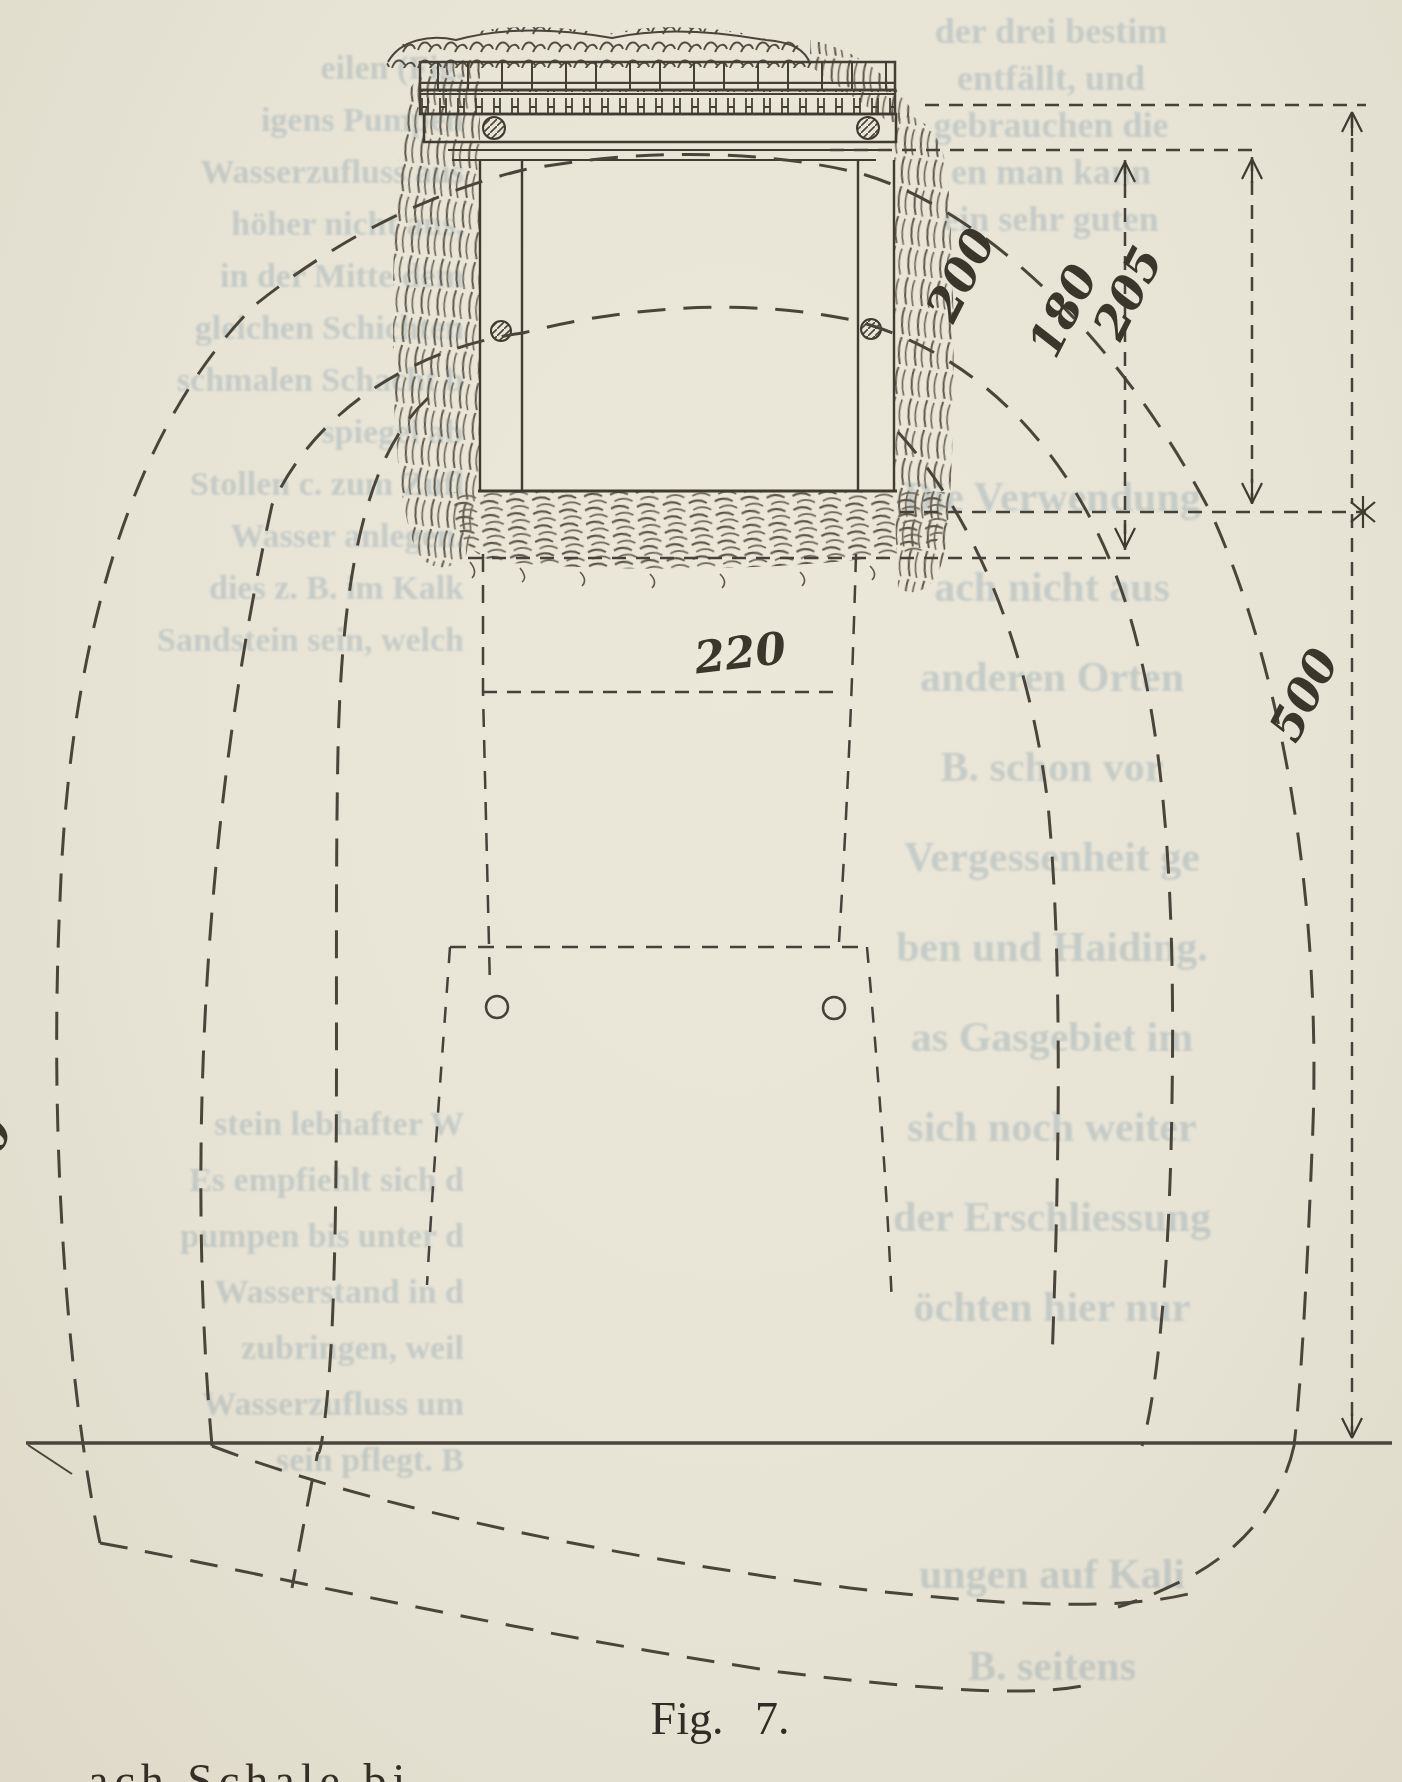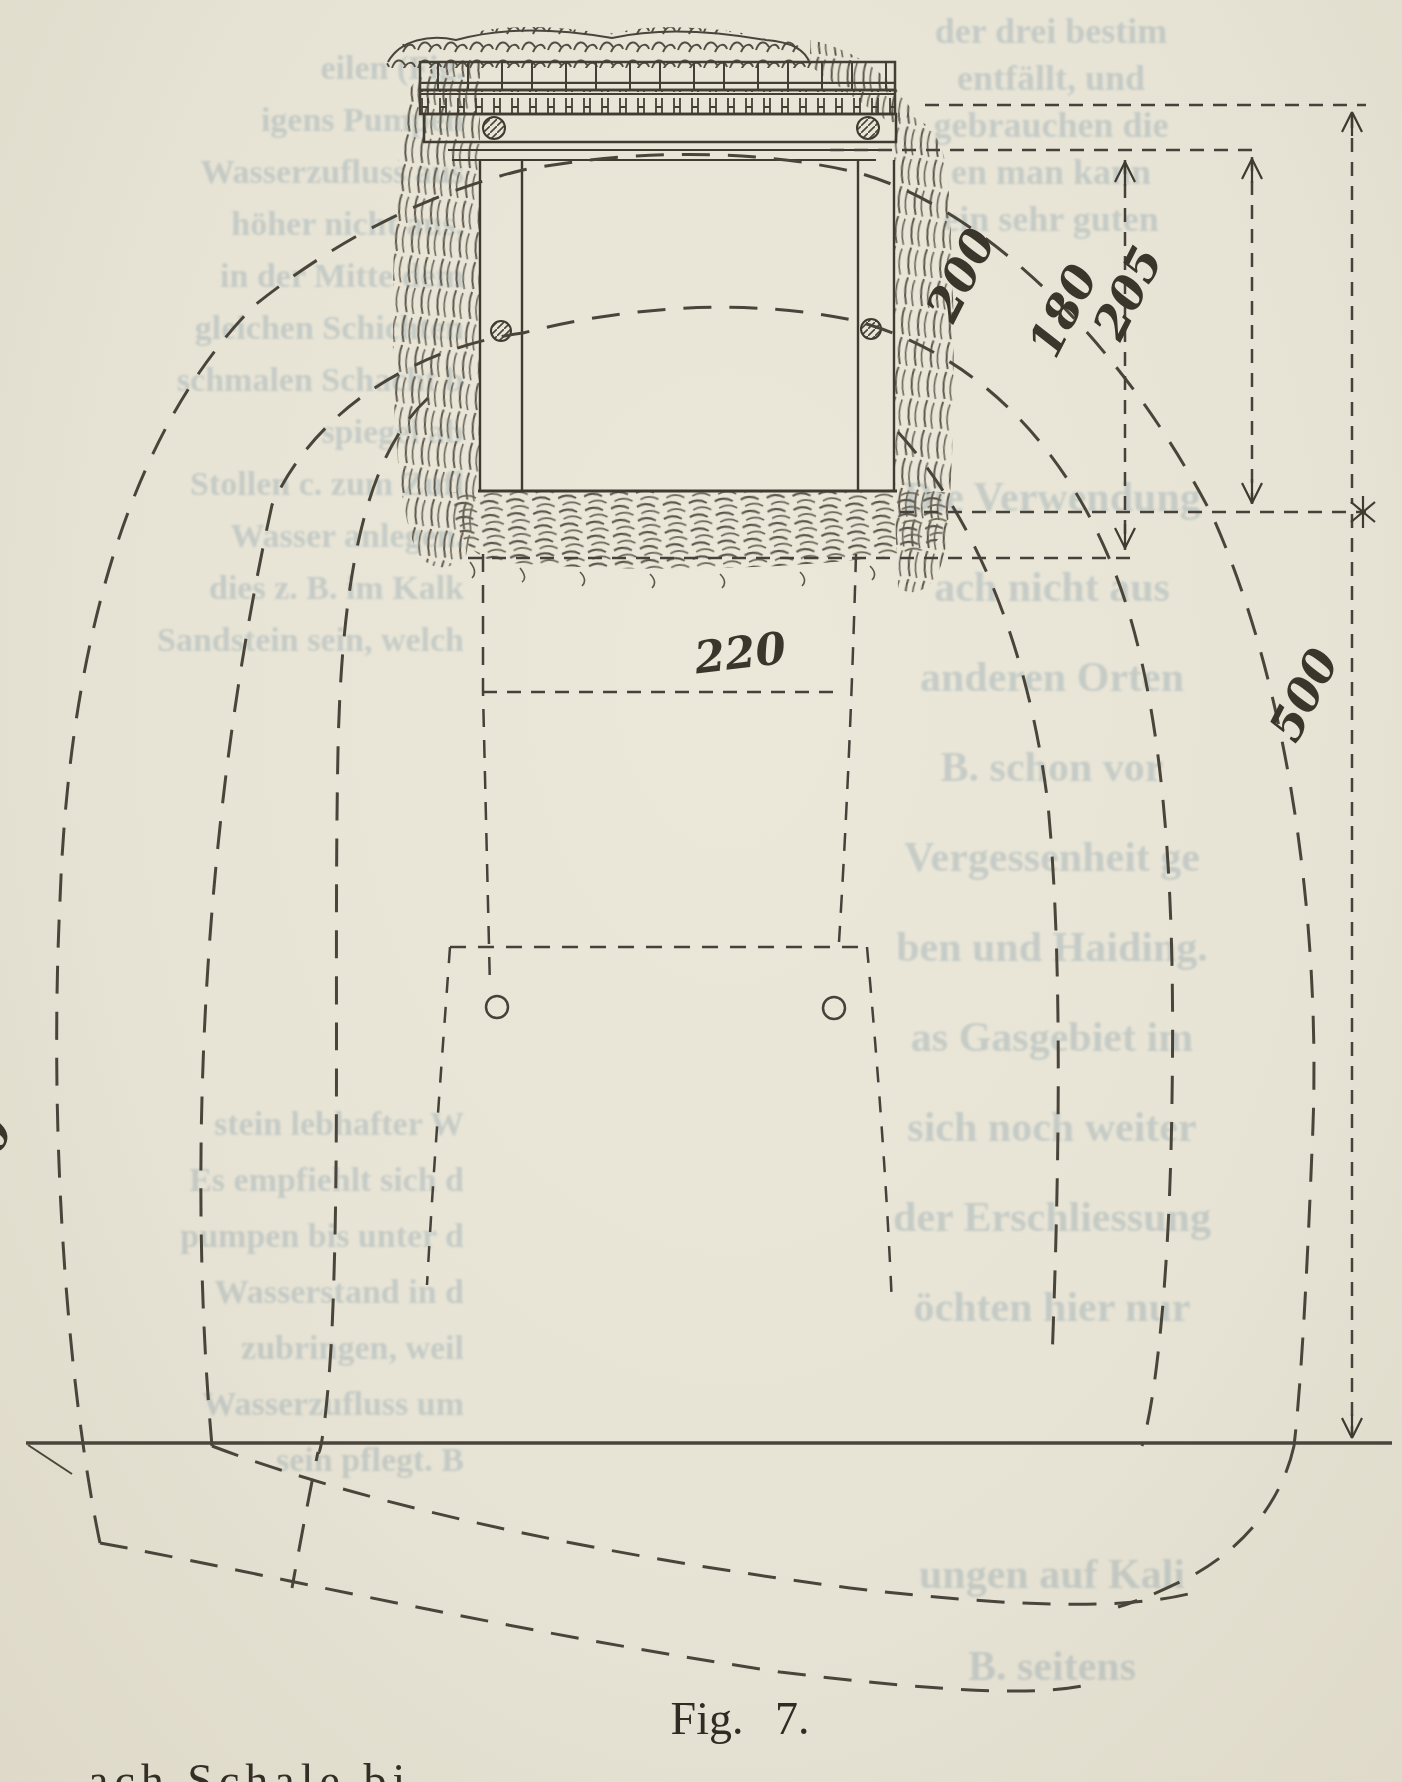--- a/index.html
+++ b/index.html
@@ -8,21 +8,21 @@
         font-family:"Liberation Serif", serif;}
   .ghost{position:absolute;color:#76909e;opacity:.30;filter:blur(1.3px);
          font-family:"Liberation Serif", serif;font-weight:700;z-index:1;}
   .ghost .gline{white-space:nowrap;}
   .gl-upper{left:-28px;width:492px;top:42px;font-size:34px;line-height:52px;text-align:right;}
   .gl-lower{left:-28px;width:492px;top:1096px;font-size:34px;line-height:56px;text-align:right;}
   .gr-upper{left:726px;width:650px;top:8px;font-size:36px;line-height:47px;text-align:center;}
   .gr-main{left:714px;width:676px;top:452px;font-size:42px;line-height:90px;text-align:center;}
   .gr-lower{left:714px;width:676px;top:1528px;font-size:42px;line-height:92px;text-align:center;}
   svg.fig{position:absolute;left:0;top:0;z-index:2;}
-  .caption{position:absolute;z-index:3;left:580px;top:1692px;width:320px;text-align:center;
+  .caption{position:absolute;z-index:3;left:560px;top:1692px;width:320px;text-align:center;
            font-size:46px;color:#2f2c25;word-spacing:20px;}
   .bottomtext{position:absolute;z-index:3;left:88px;top:1754px;font-size:46px;color:#332f27;
               letter-spacing:6px;white-space:nowrap;}
   .dimlabel{font-family:"DejaVu Serif", serif;font-style:italic;font-weight:700;
             fill:#3a362b;font-size:46px;}
   .dimlabel220{font-size:44px;}
 </style>
 </head>
 <body>
 

